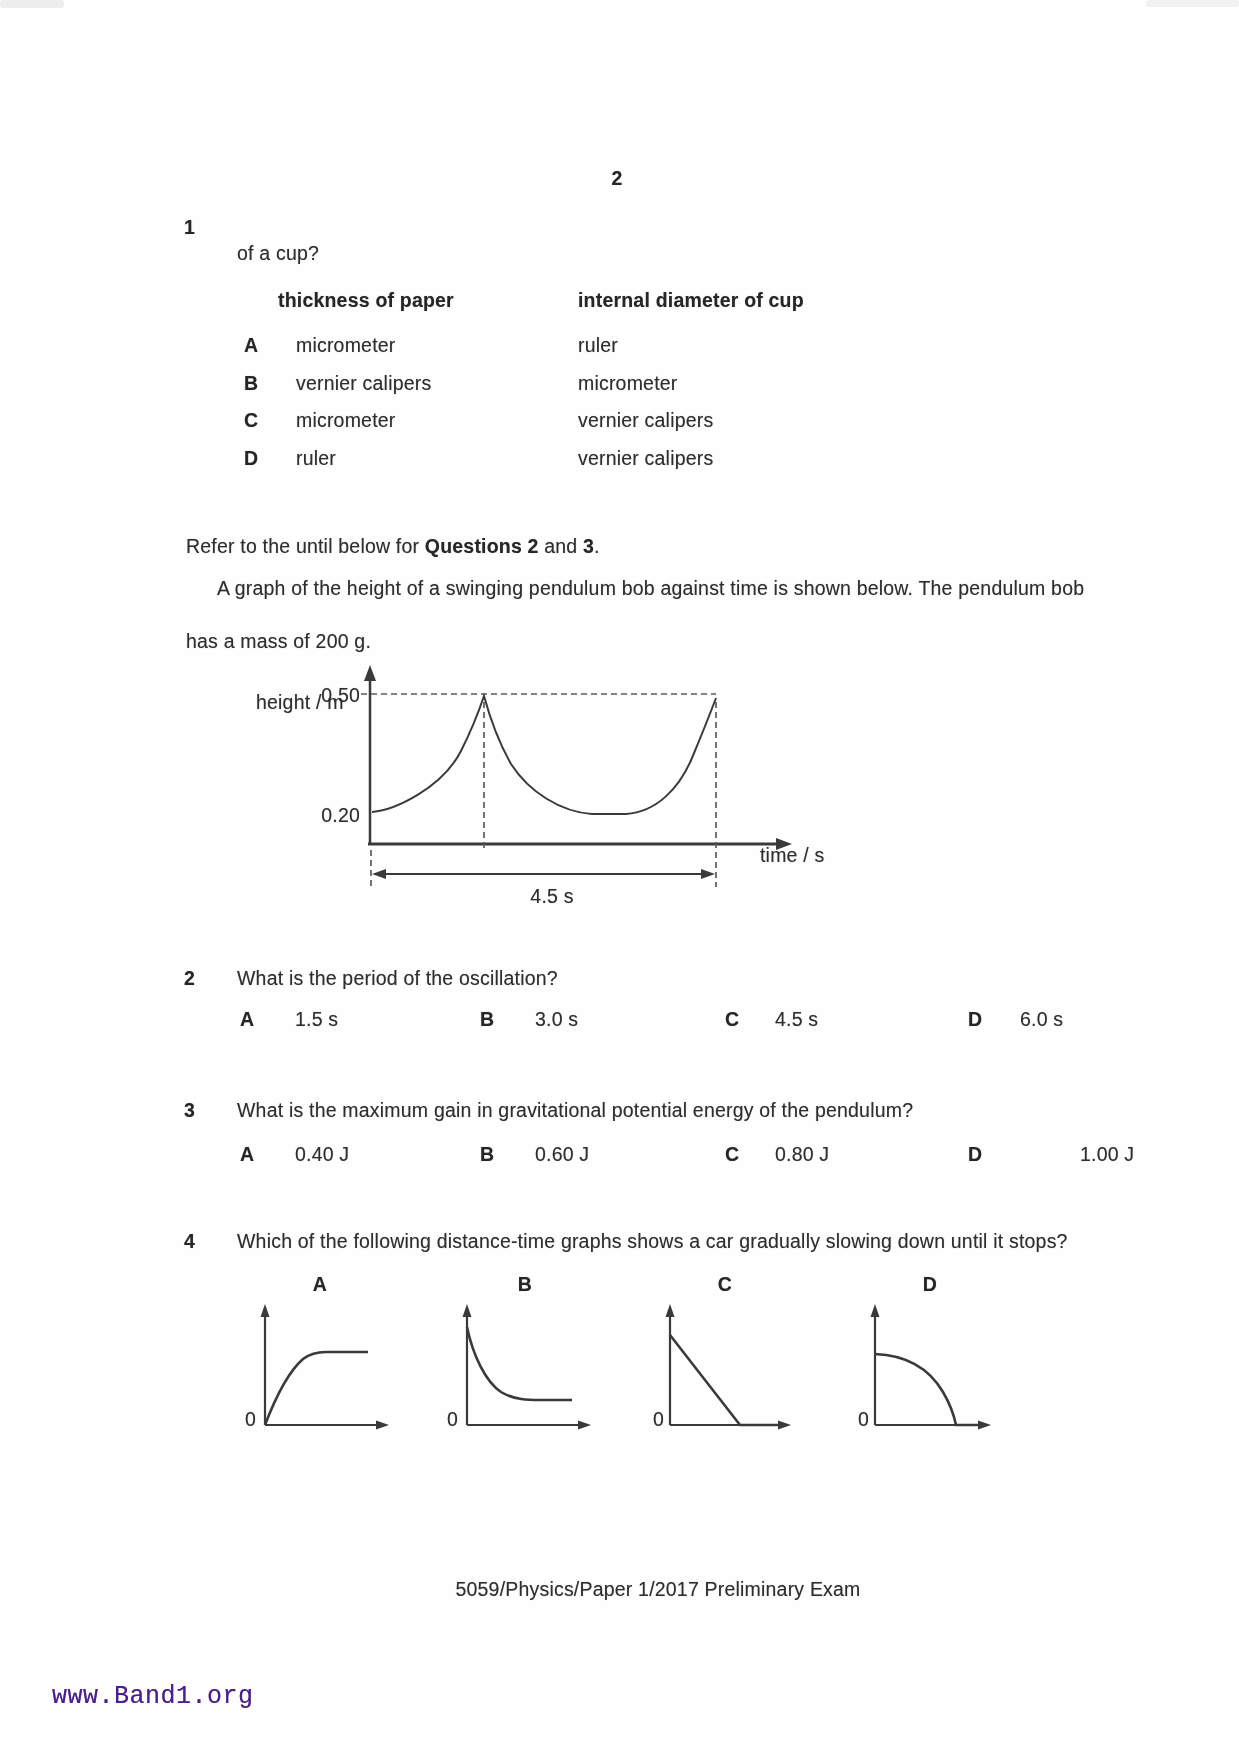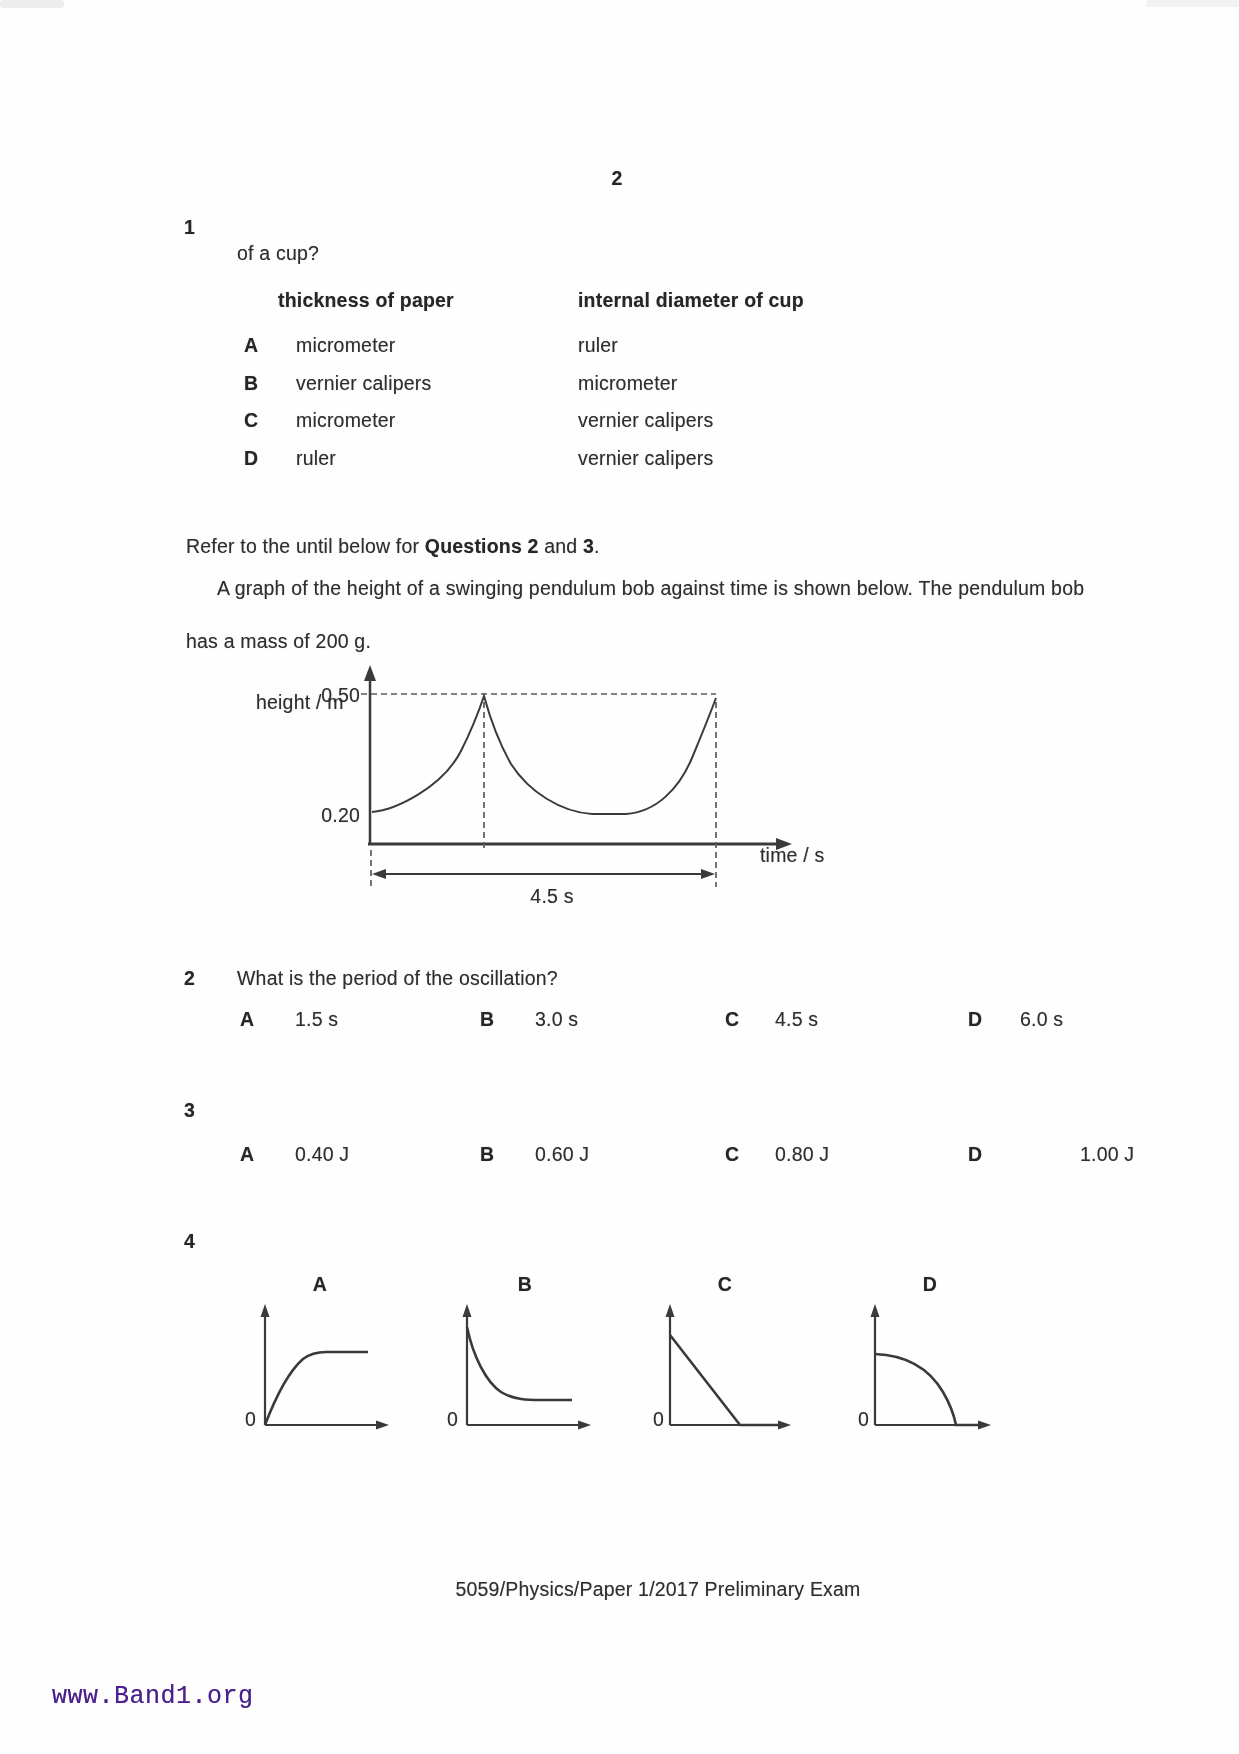--- a/index.html
+++ b/index.html
@@ -102,30 +102,32 @@
   <div class="t b" style="left:240px;top:1006px;">A</div>
   <div class="t" style="left:295px;top:1006px;">1.5 s</div>
   <div class="t b" style="left:480px;top:1006px;">B</div>
   <div class="t" style="left:535px;top:1006px;">3.0 s</div>
   <div class="t b" style="left:725px;top:1006px;">C</div>
   <div class="t" style="left:775px;top:1006px;">4.5 s</div>
   <div class="t b" style="left:968px;top:1006px;">D</div>
   <div class="t" style="left:1020px;top:1006px;">6.0 s</div>
 
   <div class="t b" style="left:184px;top:1097px;">3</div>
+  <div class="t" style="left:237px;top:1097px;">What is the maximum gain in gravitational potential energy of the pendulum?</div>
   <div class="t b" style="left:240px;top:1141px;">A</div>
   <div class="t" style="left:295px;top:1141px;">0.40 J</div>
   <div class="t b" style="left:480px;top:1141px;">B</div>
   <div class="t" style="left:535px;top:1141px;">0.60 J</div>
   <div class="t b" style="left:725px;top:1141px;">C</div>
   <div class="t" style="left:775px;top:1141px;">0.80 J</div>
   <div class="t b" style="left:968px;top:1141px;">D</div>
   <div class="t" style="left:1080px;top:1141px;">1.00 J</div>
 
   <div class="t b" style="left:184px;top:1228px;">4</div>
+  <div class="t" style="left:237px;top:1228px;">Which of the following distance-time graphs shows a car gradually slowing down until it stops?</div>
 
   <div class="t b center" style="left:300px;top:1271px;width:40px;">A</div>
   <div class="t b center" style="left:505px;top:1271px;width:40px;">B</div>
   <div class="t b center" style="left:705px;top:1271px;width:40px;">C</div>
   <div class="t b center" style="left:910px;top:1271px;width:40px;">D</div>
 
   <div class="t" style="left:245px;top:1406px;">0</div>
   <div class="t" style="left:447px;top:1406px;">0</div>
   <div class="t" style="left:653px;top:1406px;">0</div>
   <div class="t" style="left:858px;top:1406px;">0</div>

